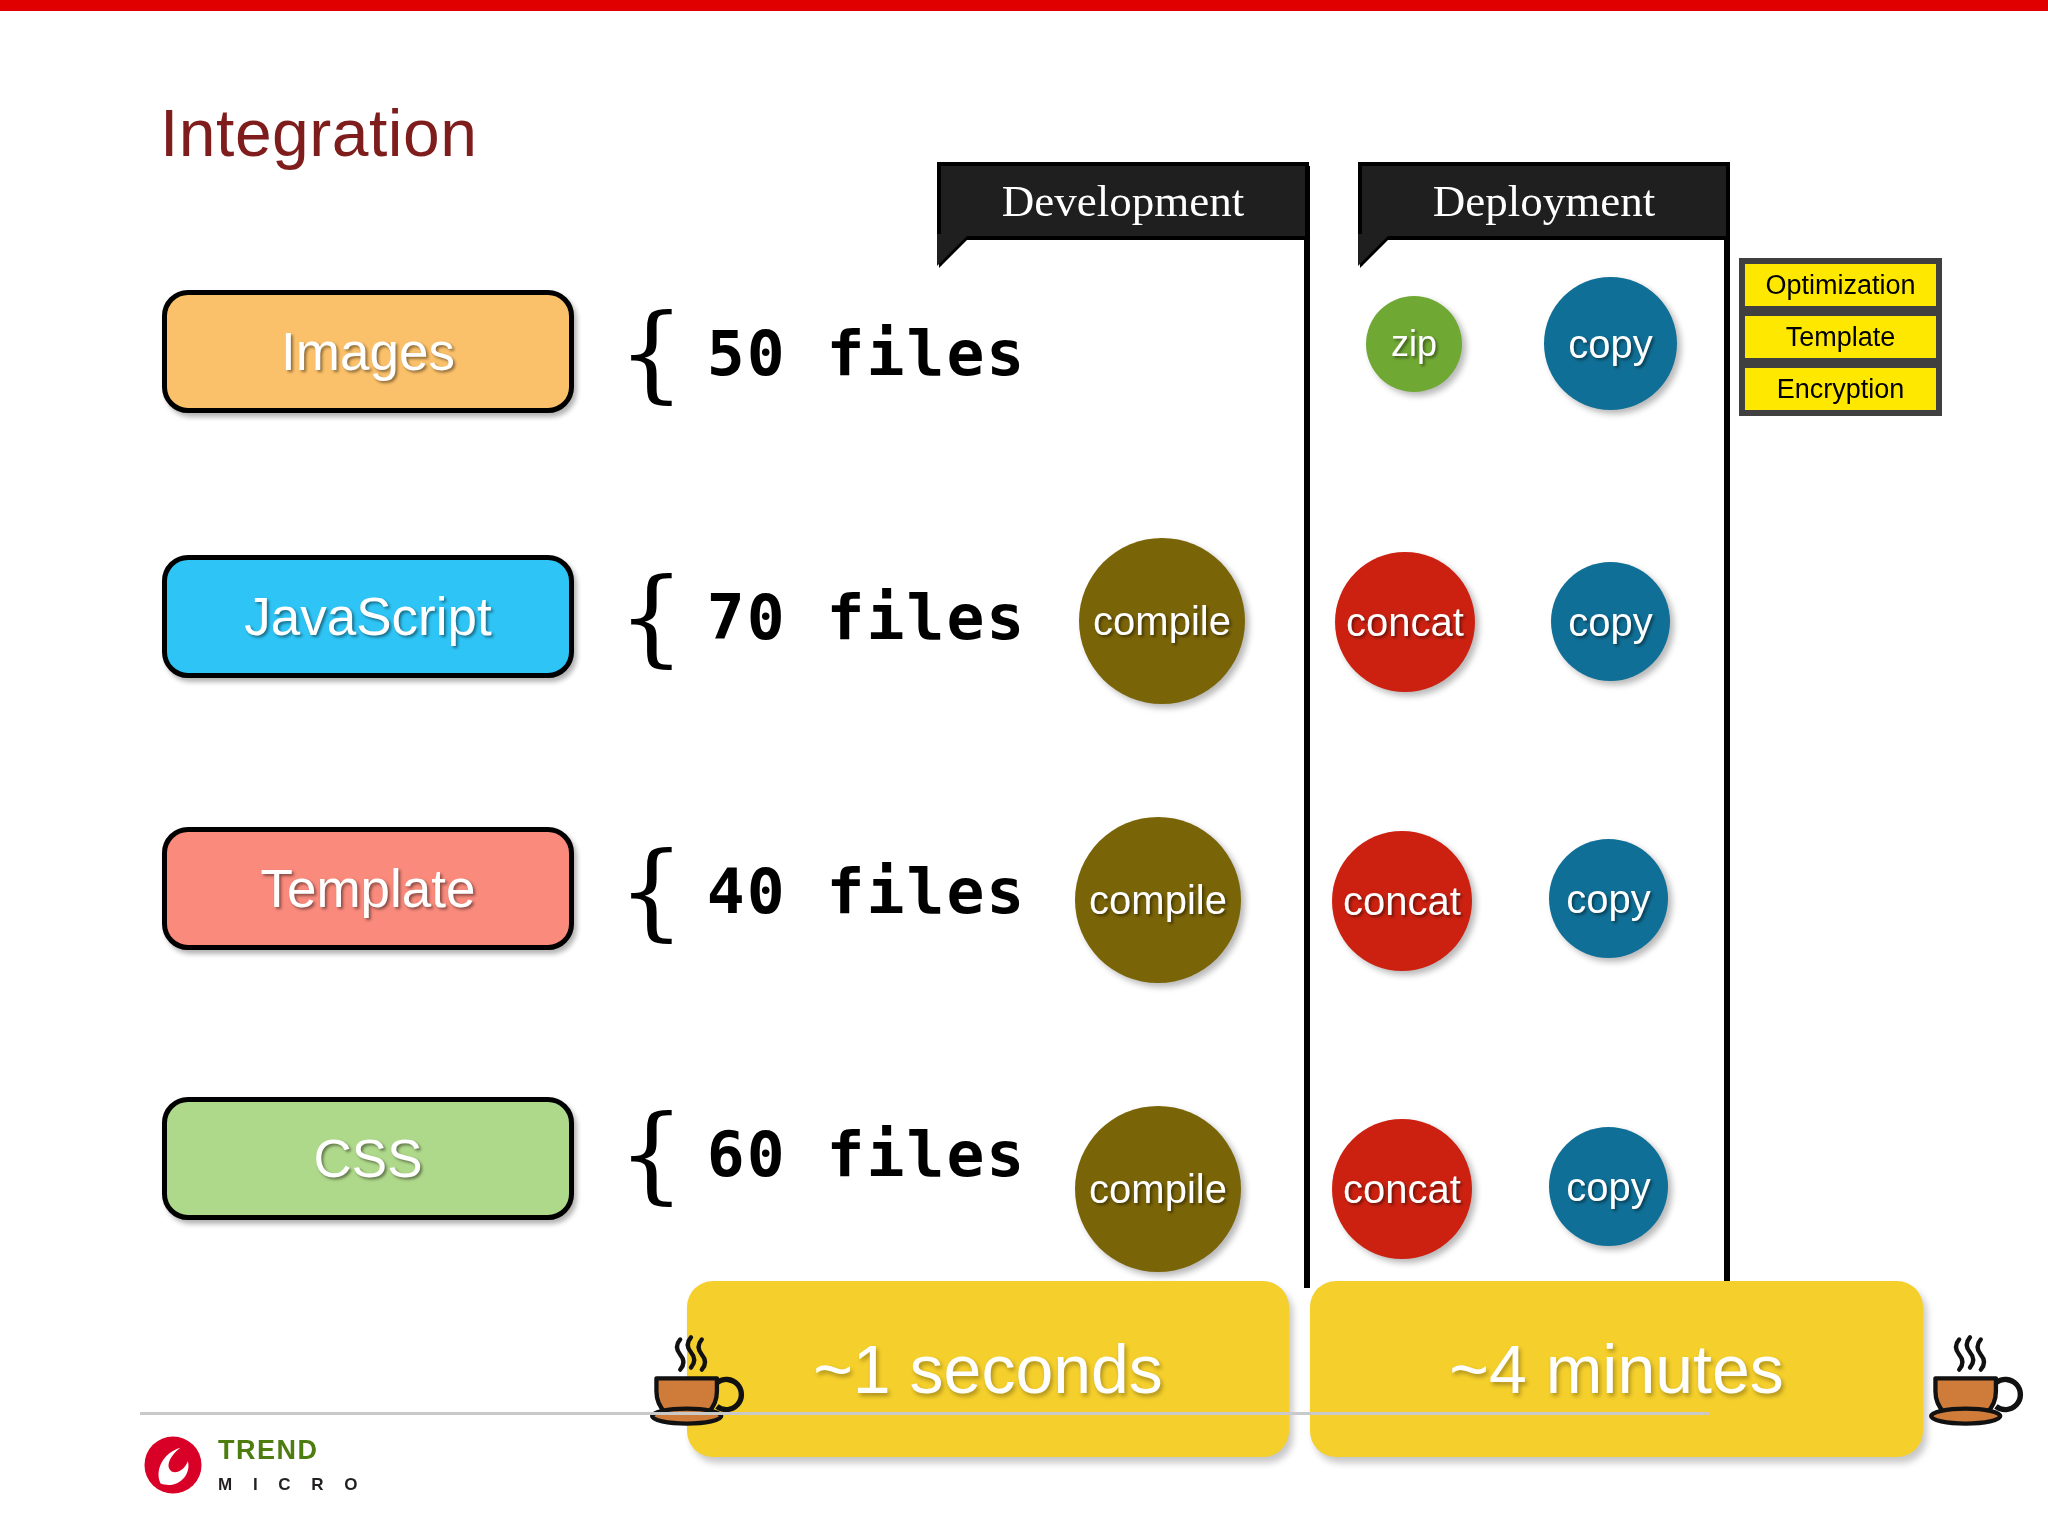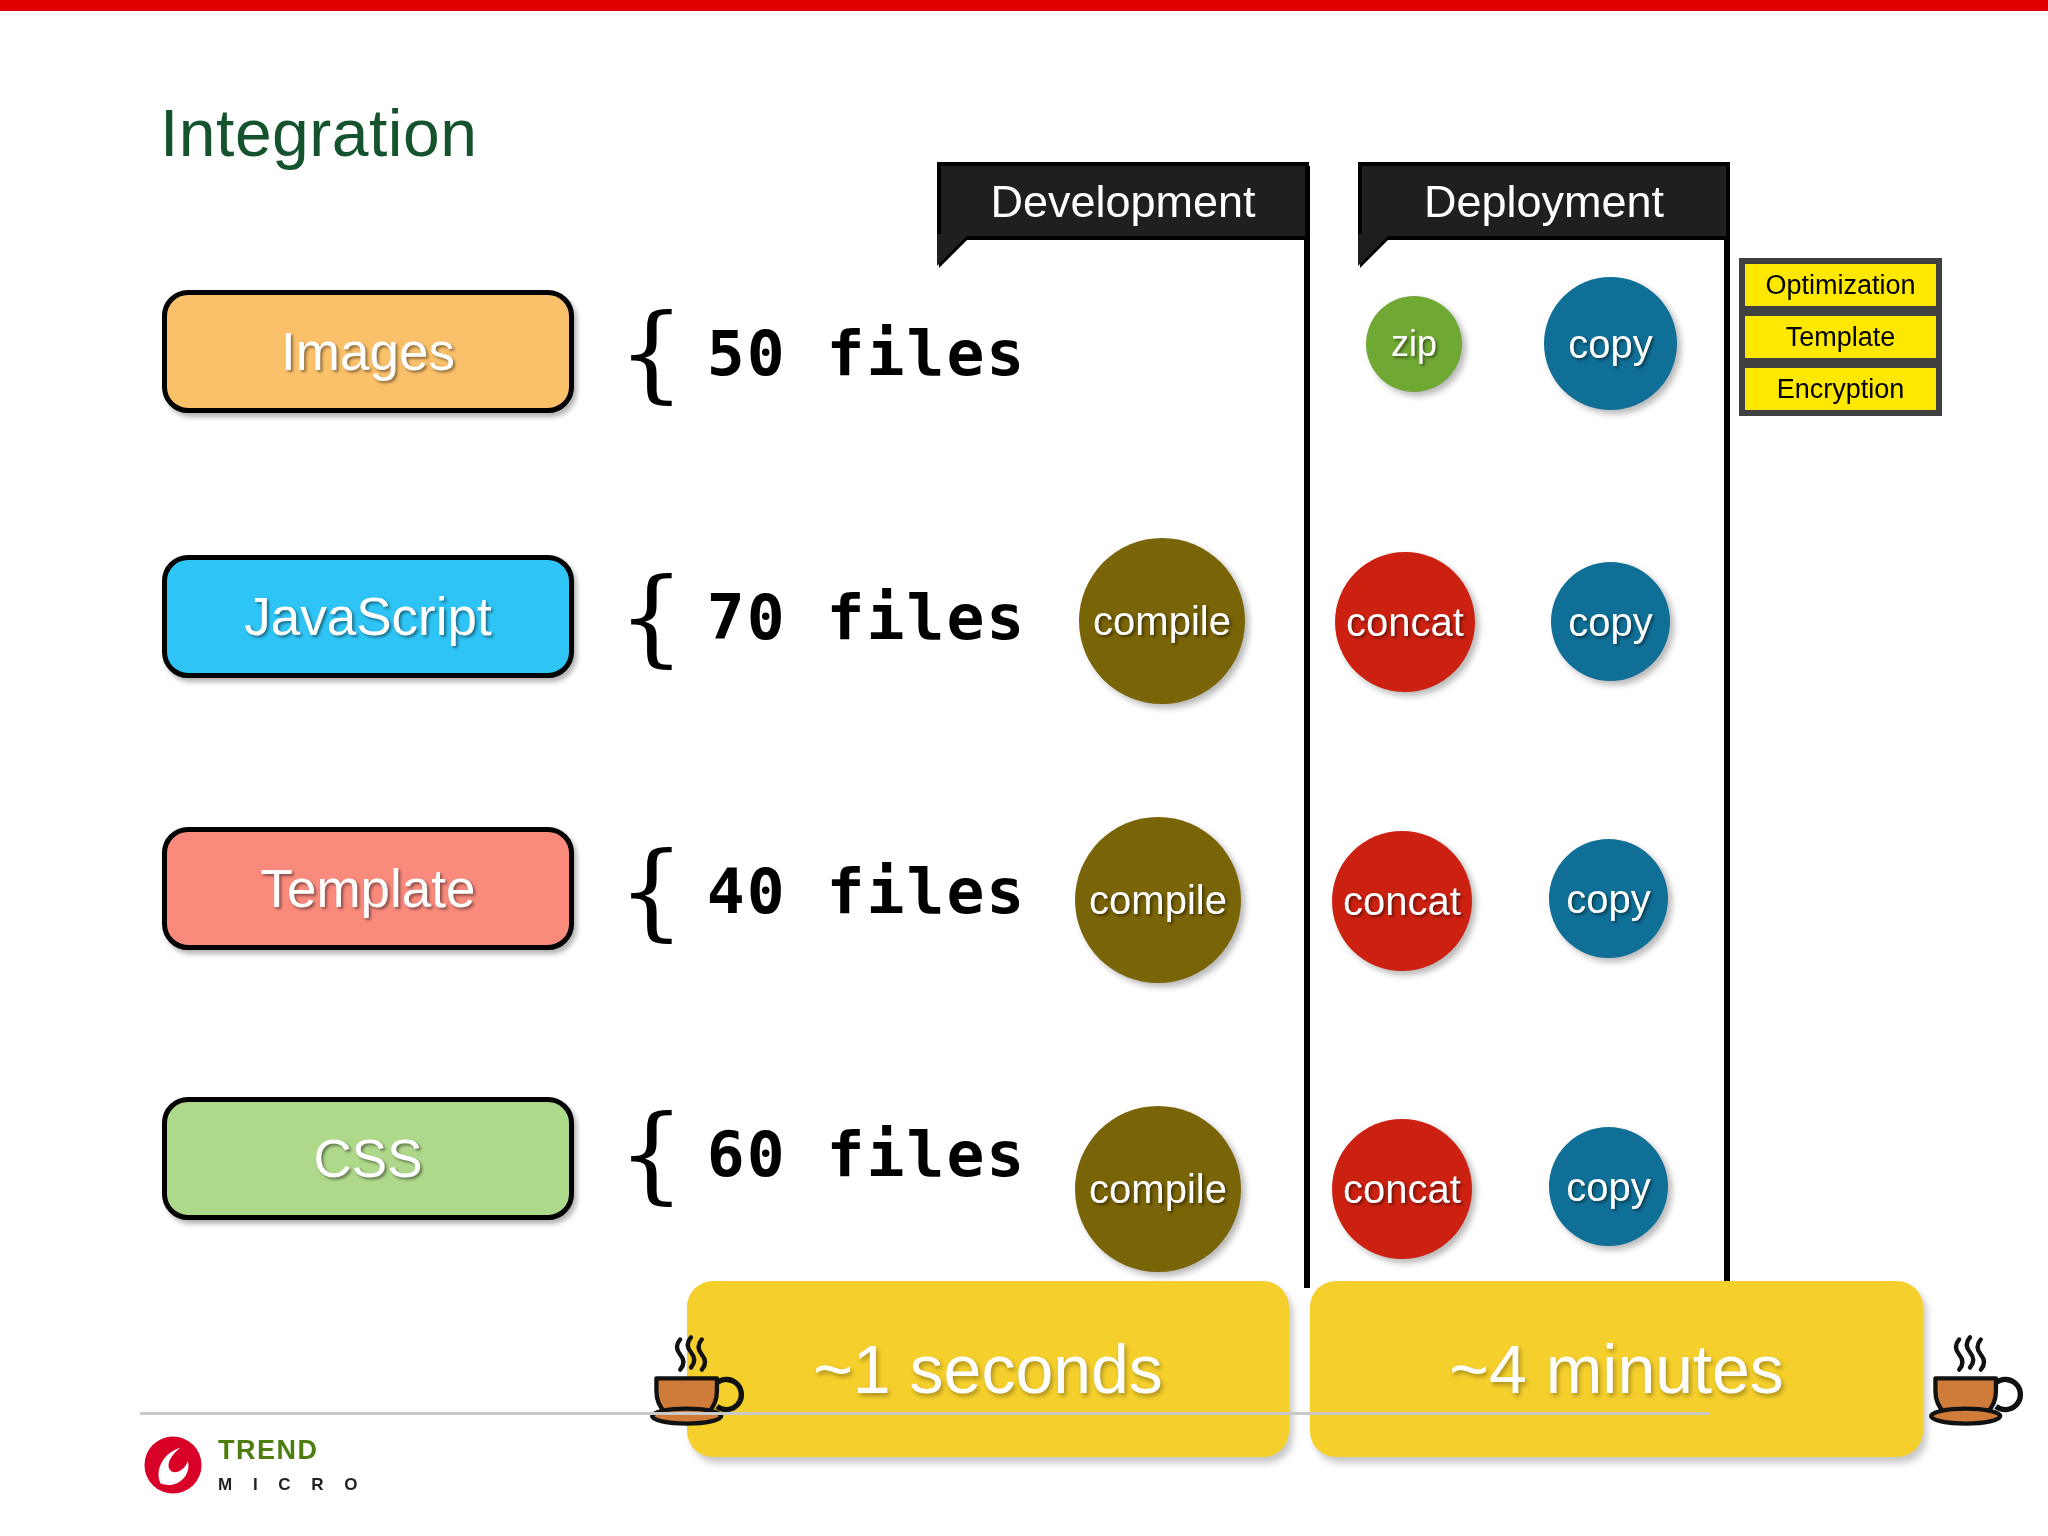--- a/index.html
+++ b/index.html
@@ -45,21 +45,21 @@
   .brace{
     display:inline-block;font-size:105px;vertical-align:-14px;
     font-family:"DejaVu Serif","Liberation Serif",serif;font-weight:400;
   }
   .filestxt{display:inline-block;font-size:63px;letter-spacing:2px;margin-left:22px;}
 
   
   .banner{
     position:absolute;height:78px;background:#1f1f1f;
     border:4px solid #000;box-sizing:border-box;
-    display:flex;align-items:center;justify-content:center;
+    display:flex;align-items:center;justify-content:center;font-family:Liberation Serif, serif;
   }
   .banner span{color:#fff;font-size:45px;font-weight:400;line-height:1;}
   .banner .fold{
     position:absolute;left:-4px;bottom:-30px;width:0;height:0;
     border-left:32px solid #1f1f1f;
     border-bottom:32px solid transparent;
     filter:drop-shadow(2px 2px 0 #000);
   }
   .banner .foldedge{
     position:absolute;left:-2px;bottom:-30px;width:3px;height:32px;background:#bdbdbd;
@@ -113,21 +113,21 @@
   .logo .trend{font-size:27px;font-weight:bold;color:#4d7c0f;letter-spacing:1.5px;line-height:1;}
   .logo .micro{font-size:17px;font-weight:bold;color:#231f20;letter-spacing:8px;line-height:1;margin-top:12px;}
 </style>
 </head>
 <body>
 
 <div id="slide">
 
   <div class="topbar" style="background: rgb(224, 0, 0);"></div>
 
-  <div class="title" style="color: #14532d;">Integration</div>
+  <div class="title" style="color: #7f1d1d;">Integration</div>
 
   <div class="pill" style="top: 290px; background: rgb(251, 193, 106);">
     <span>Images</span>
   </div>
   <div class="pill" style="top: 555px; background: rgb(46, 197, 246);">
     <span>JavaScript</span>
   </div>
   <div class="pill" style="top: 827px; background: rgb(249, 138, 124);">
     <span>Template</span>
   </div>

